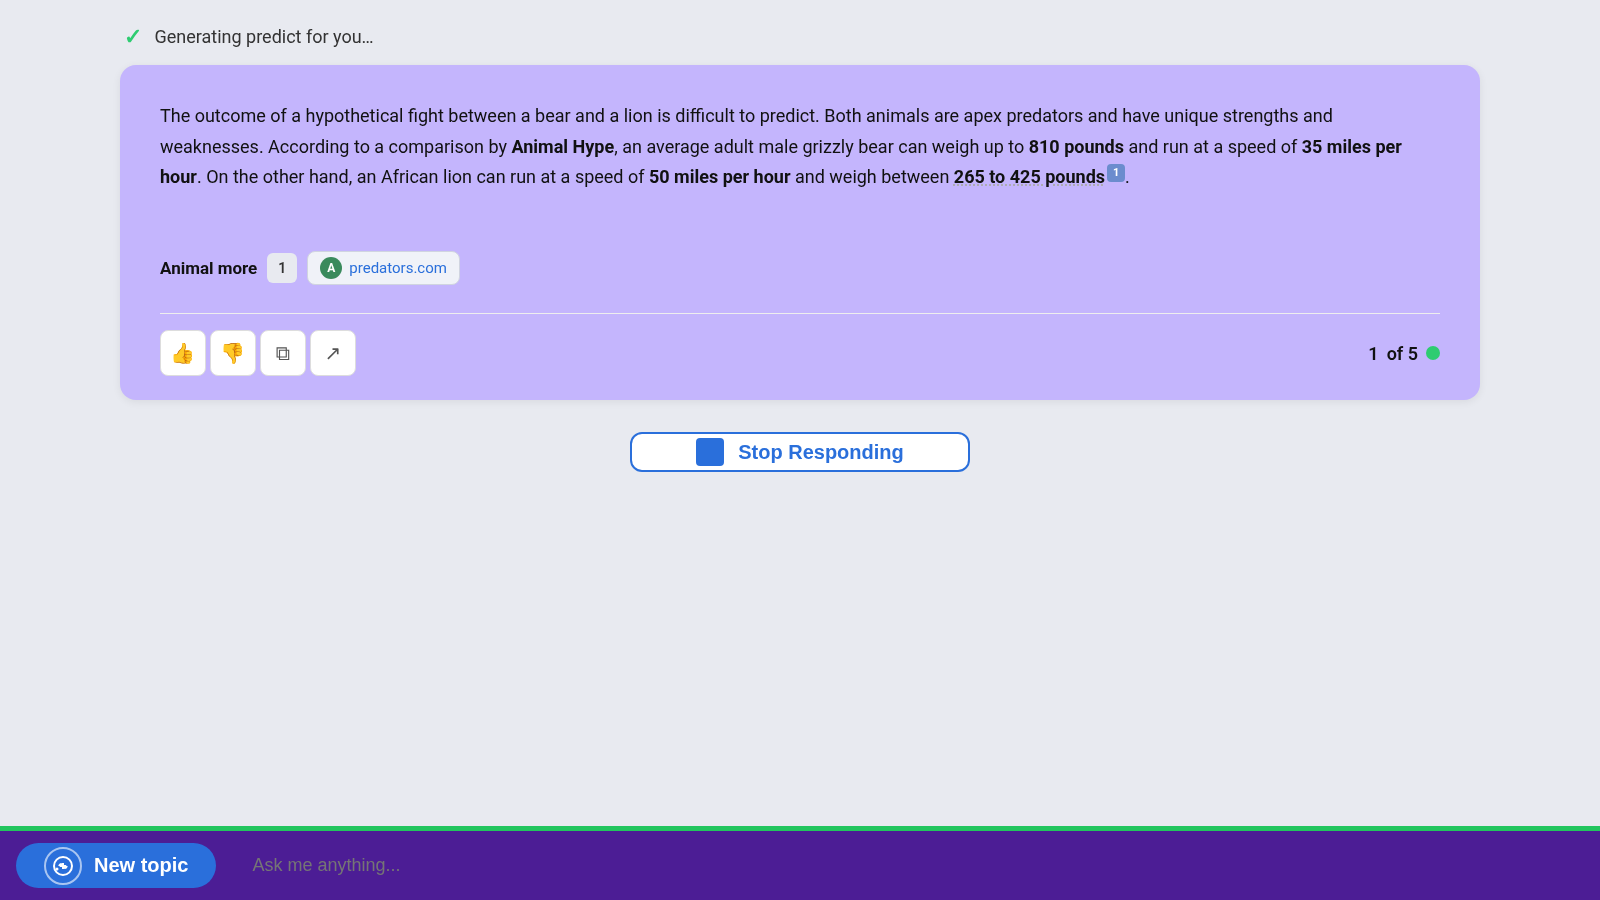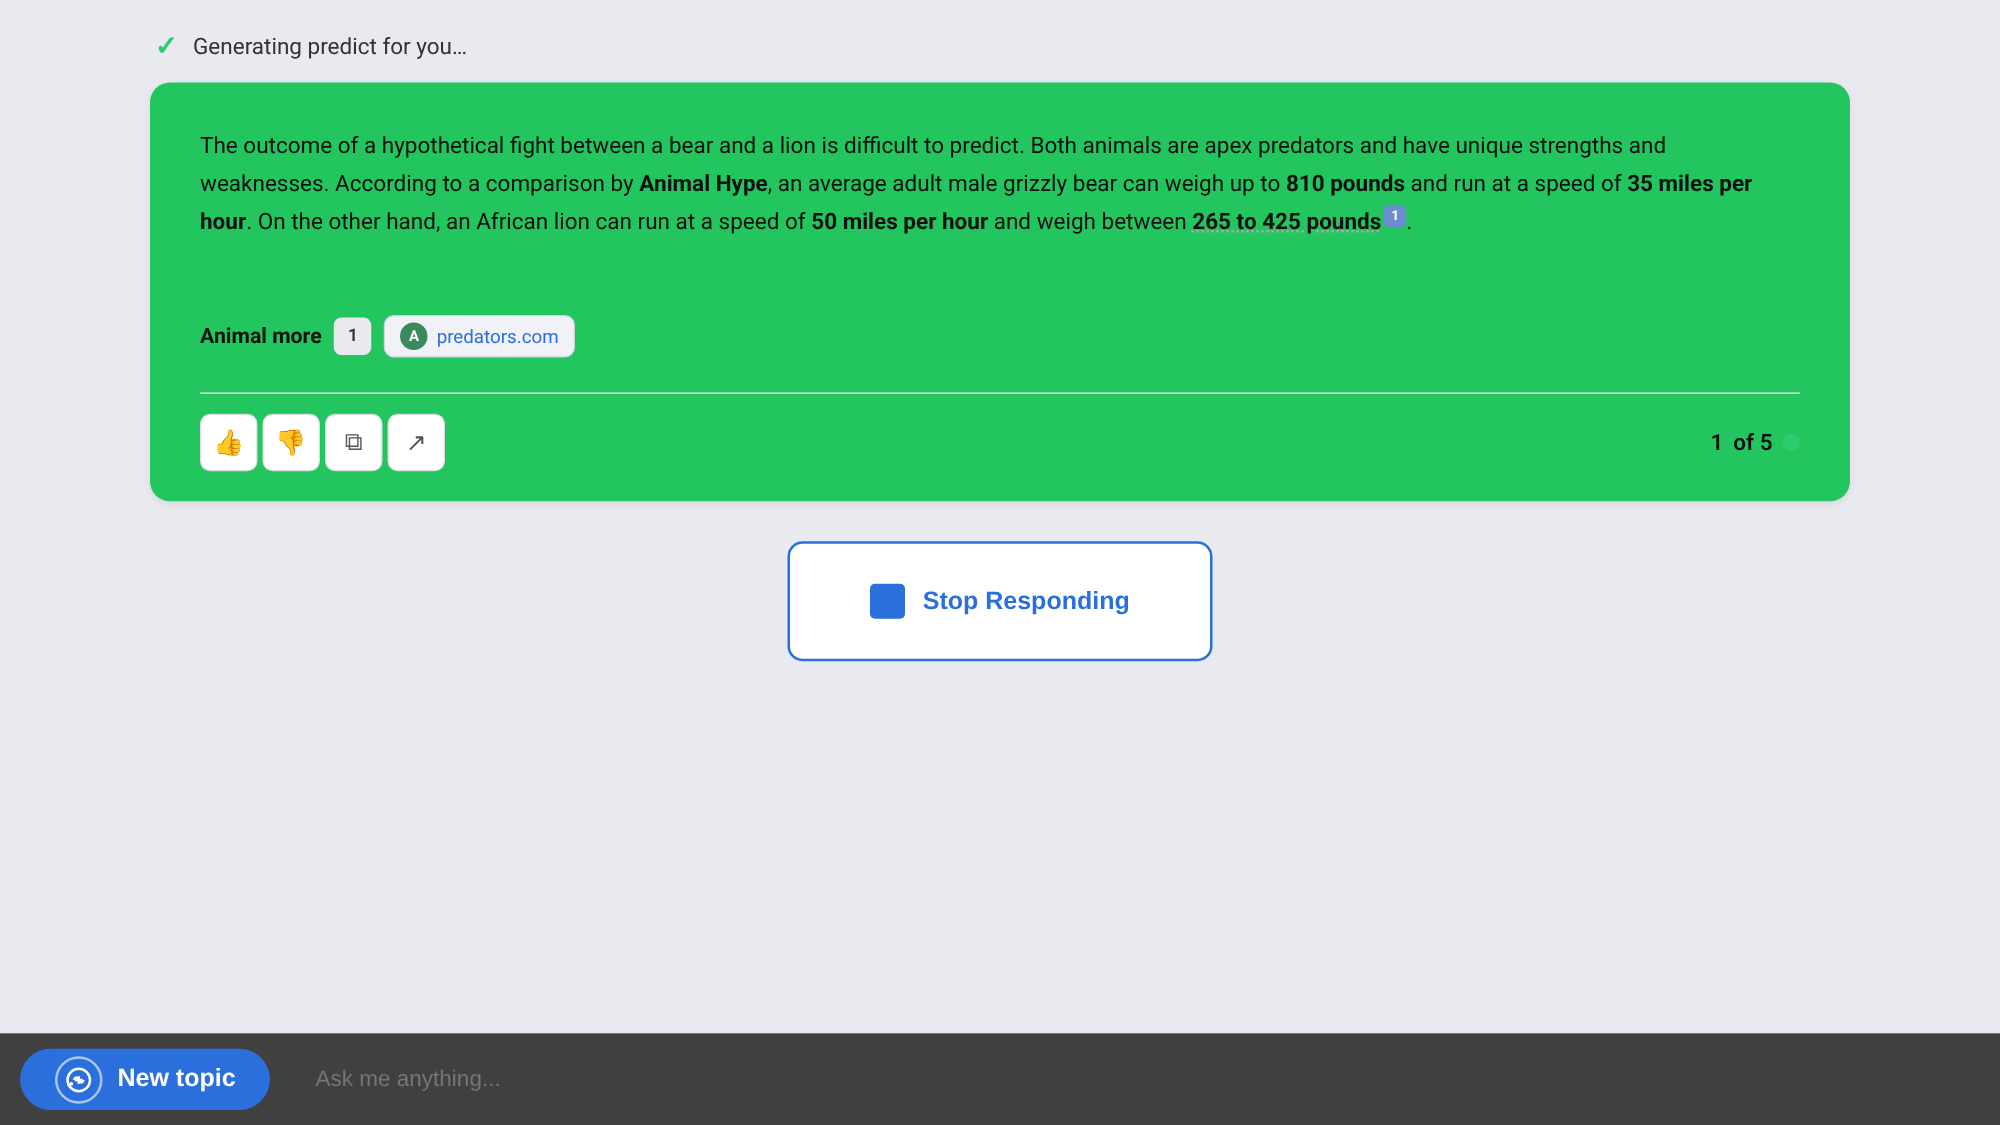--- a/index.html
+++ b/index.html
@@ -30,21 +30,21 @@
       font-weight: bold;
     }
 
     .status-text {
       font-size: 18px;
       color: #333;
     }
 
     
     .answer-card {
-      background: #22c55e;
+      background: #c4b5fd;
       border-radius: 16px;
       padding: 36px 40px 24px 40px;
       box-shadow: 0 2px 8px rgba(0,0,0,0.07);
       flex: 0 0 auto;
     }
 
     .answer-body {
       font-size: 18px;
       line-height: 1.7;
       color: #111;
@@ -176,21 +176,21 @@
       margin-top: 32px;
     }
 
     .stop-btn {
       display: flex;
       align-items: center;
       gap: 14px;
       border: 2px solid #2a6fdb;
       border-radius: 12px;
       background: #fff;
-      padding: 32px 36px;
+      padding: 4px 36px;
       font-size: 20px;
       font-weight: 600;
       color: #2a6fdb;
       cursor: pointer;
       min-width: 340px;
       justify-content: center;
     }
 
     .stop-icon {
       width: 28px;
@@ -201,22 +201,22 @@
     }
 
     
     .bottom-bar {
       position: fixed;
       bottom: 0;
       left: 0;
       width: 1600px;
       display: flex;
       align-items: stretch;
-      background: #404040;
-      border-top: 1px solid #22c55e;
+      background: #4c1d95;
+      border-top: 5px solid #22c55e;
       height: 74px;
     }
 
     .new-topic-btn {
       display: flex;
       align-items: center;
       gap: 12px;
       background: #2a6fdb;
       color: #fff;
       font-size: 20px;

